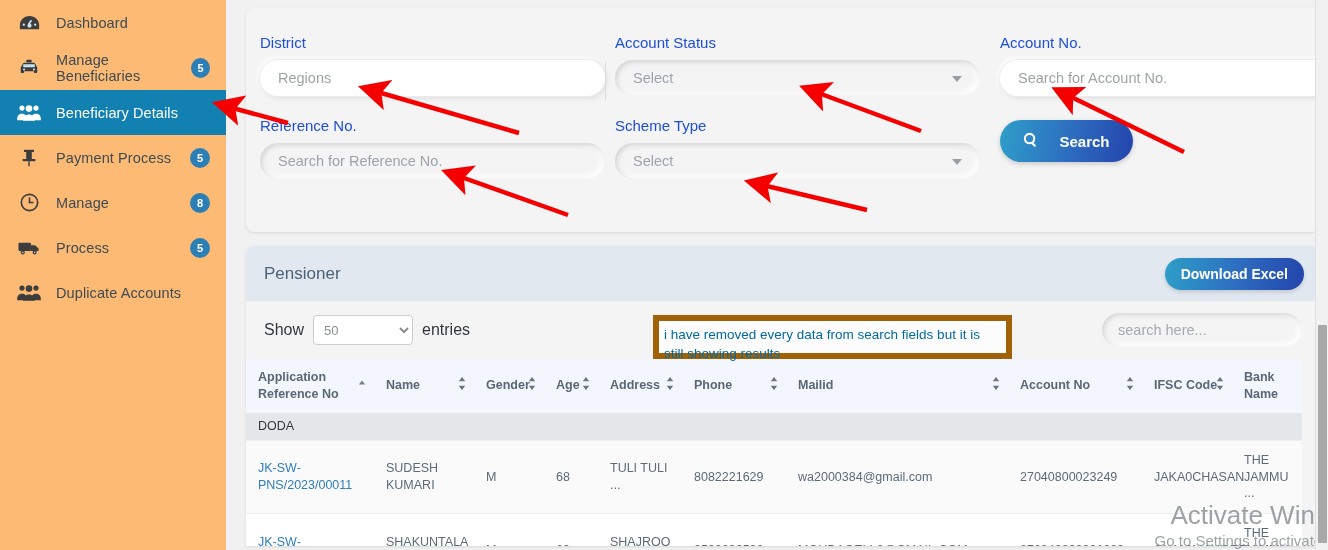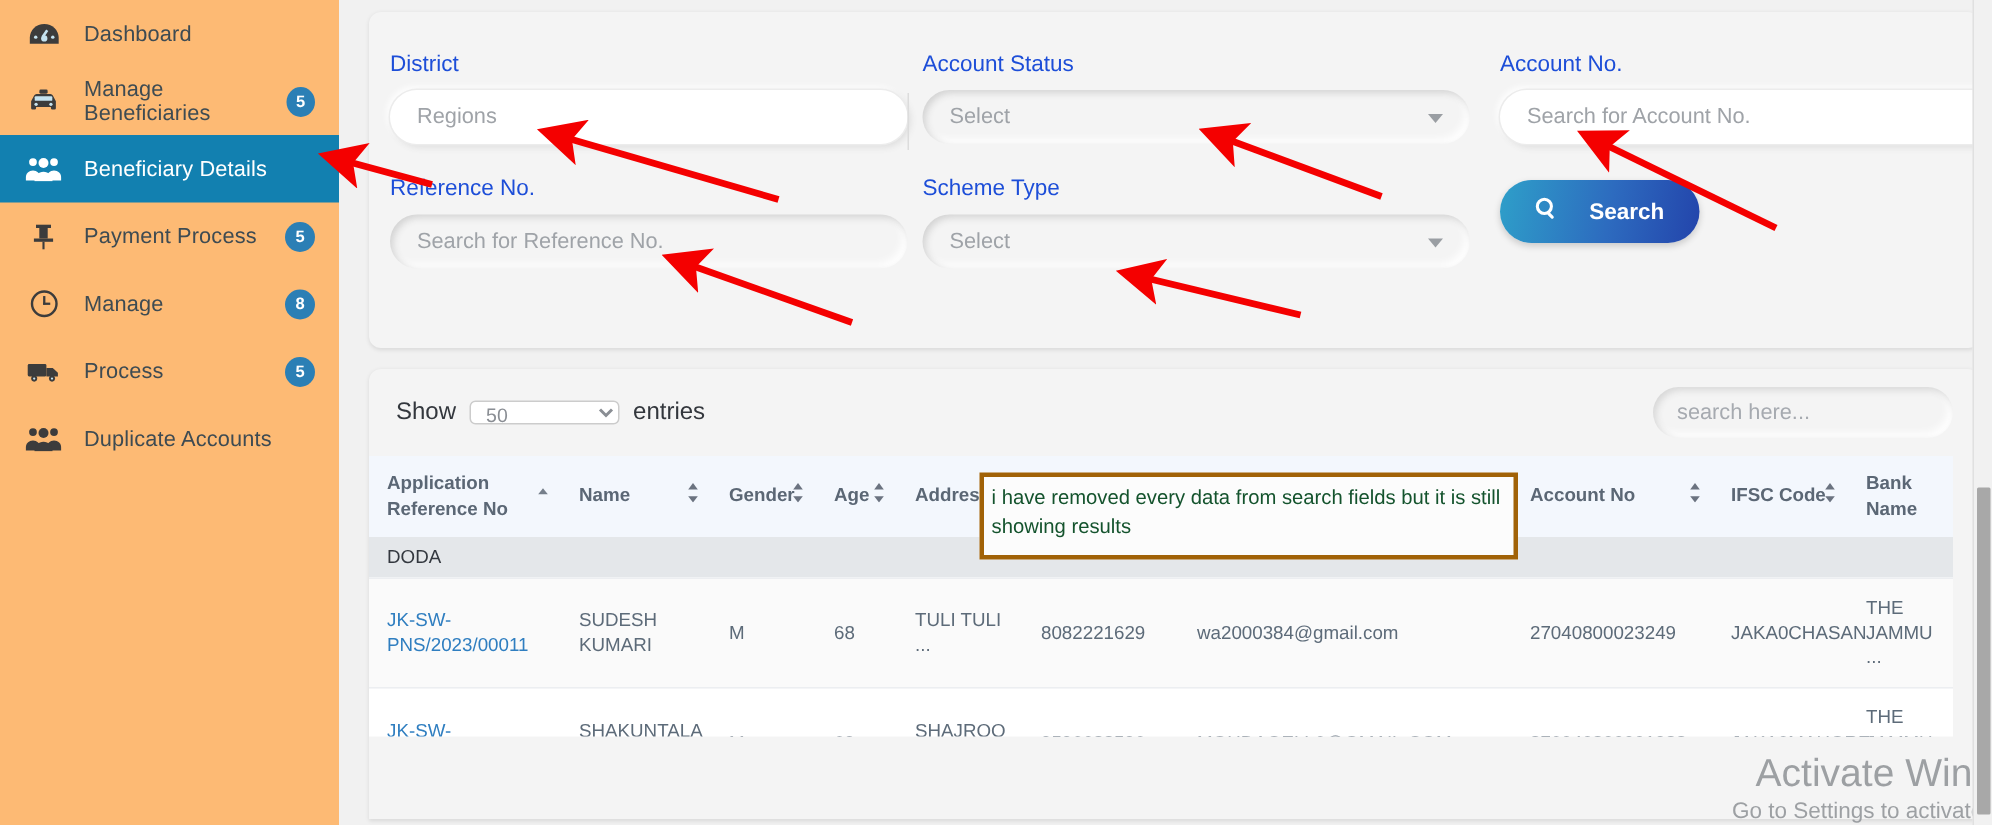--- a/index.html
+++ b/index.html
@@ -159,21 +159,21 @@
     box-shadow: 0 2px 4px rgba(0,0,0,.15);
   }
   #table-toolbar {
     height: 58px;
     display: flex; align-items: center;
     padding: 0 18px 0 18px;
     position: relative;
   }
   #show-entries { display: flex; align-items: center; gap: 9px; font-size: 16px; color: #33373d; }
   #entries-select {
-    width: 100px; height: 16px;
+    width: 100px; height: 30px;
     border: 1px solid #ccc; border-radius: 4px;
     background: #fff; color: #8a8e94;
     font-size: 13px; padding: 0 6px;
     font-family: "Liberation Sans", sans-serif;
   }
   #tbl-search-wrap {
     margin-left: auto;
     display: flex; align-items: center;
     width: 200px; height: 34px;
     border-radius: 17px;
@@ -236,24 +236,24 @@
     position: absolute; left: 2px; top: 325px;
     width: 9px; height: 218px;
     background: #a8a8a8; border-radius: 1px;
   }
 
   
   .arrow-layer { position: absolute; left:0; top:0; width: 1328px; height: 550px; pointer-events: none; z-index: 30; }
   #annotation-box {
     position: absolute;
     left: 653px; top: 315px;
-    width: 359px; height: 58px;
-    border: 3px solid #a16207;
+    width: 359px; height: 44px;
+    border: 6px solid #a16207;
     background: #fcfcfc;
-    color: #14532d;
+    color: #0369a1;
     font-size: 13.5px;
     line-height: 19px;
     padding: 4px 5px;
     z-index: 31;
   }
 
   
   #watermark {
     position: absolute;
     left: 1063px; top: 500px;
@@ -420,20 +420,24 @@
             </span>
             <span>Search</span>
           </button>
         </div>
 
       </div>
     </section>
 
     <section id="table-card" class="card">
 
+      <div id="table-head-bar">
+        <span id="pensioner-title">Pensioner</span>
+        <button id="download-excel">Download Excel</button>
+      </div>
 
       <div id="table-toolbar">
         <div id="show-entries">
           <span>Show</span>
           <select id="entries-select">
             <option>50</option>
           </select>
           <span>entries</span>
         </div>
 

